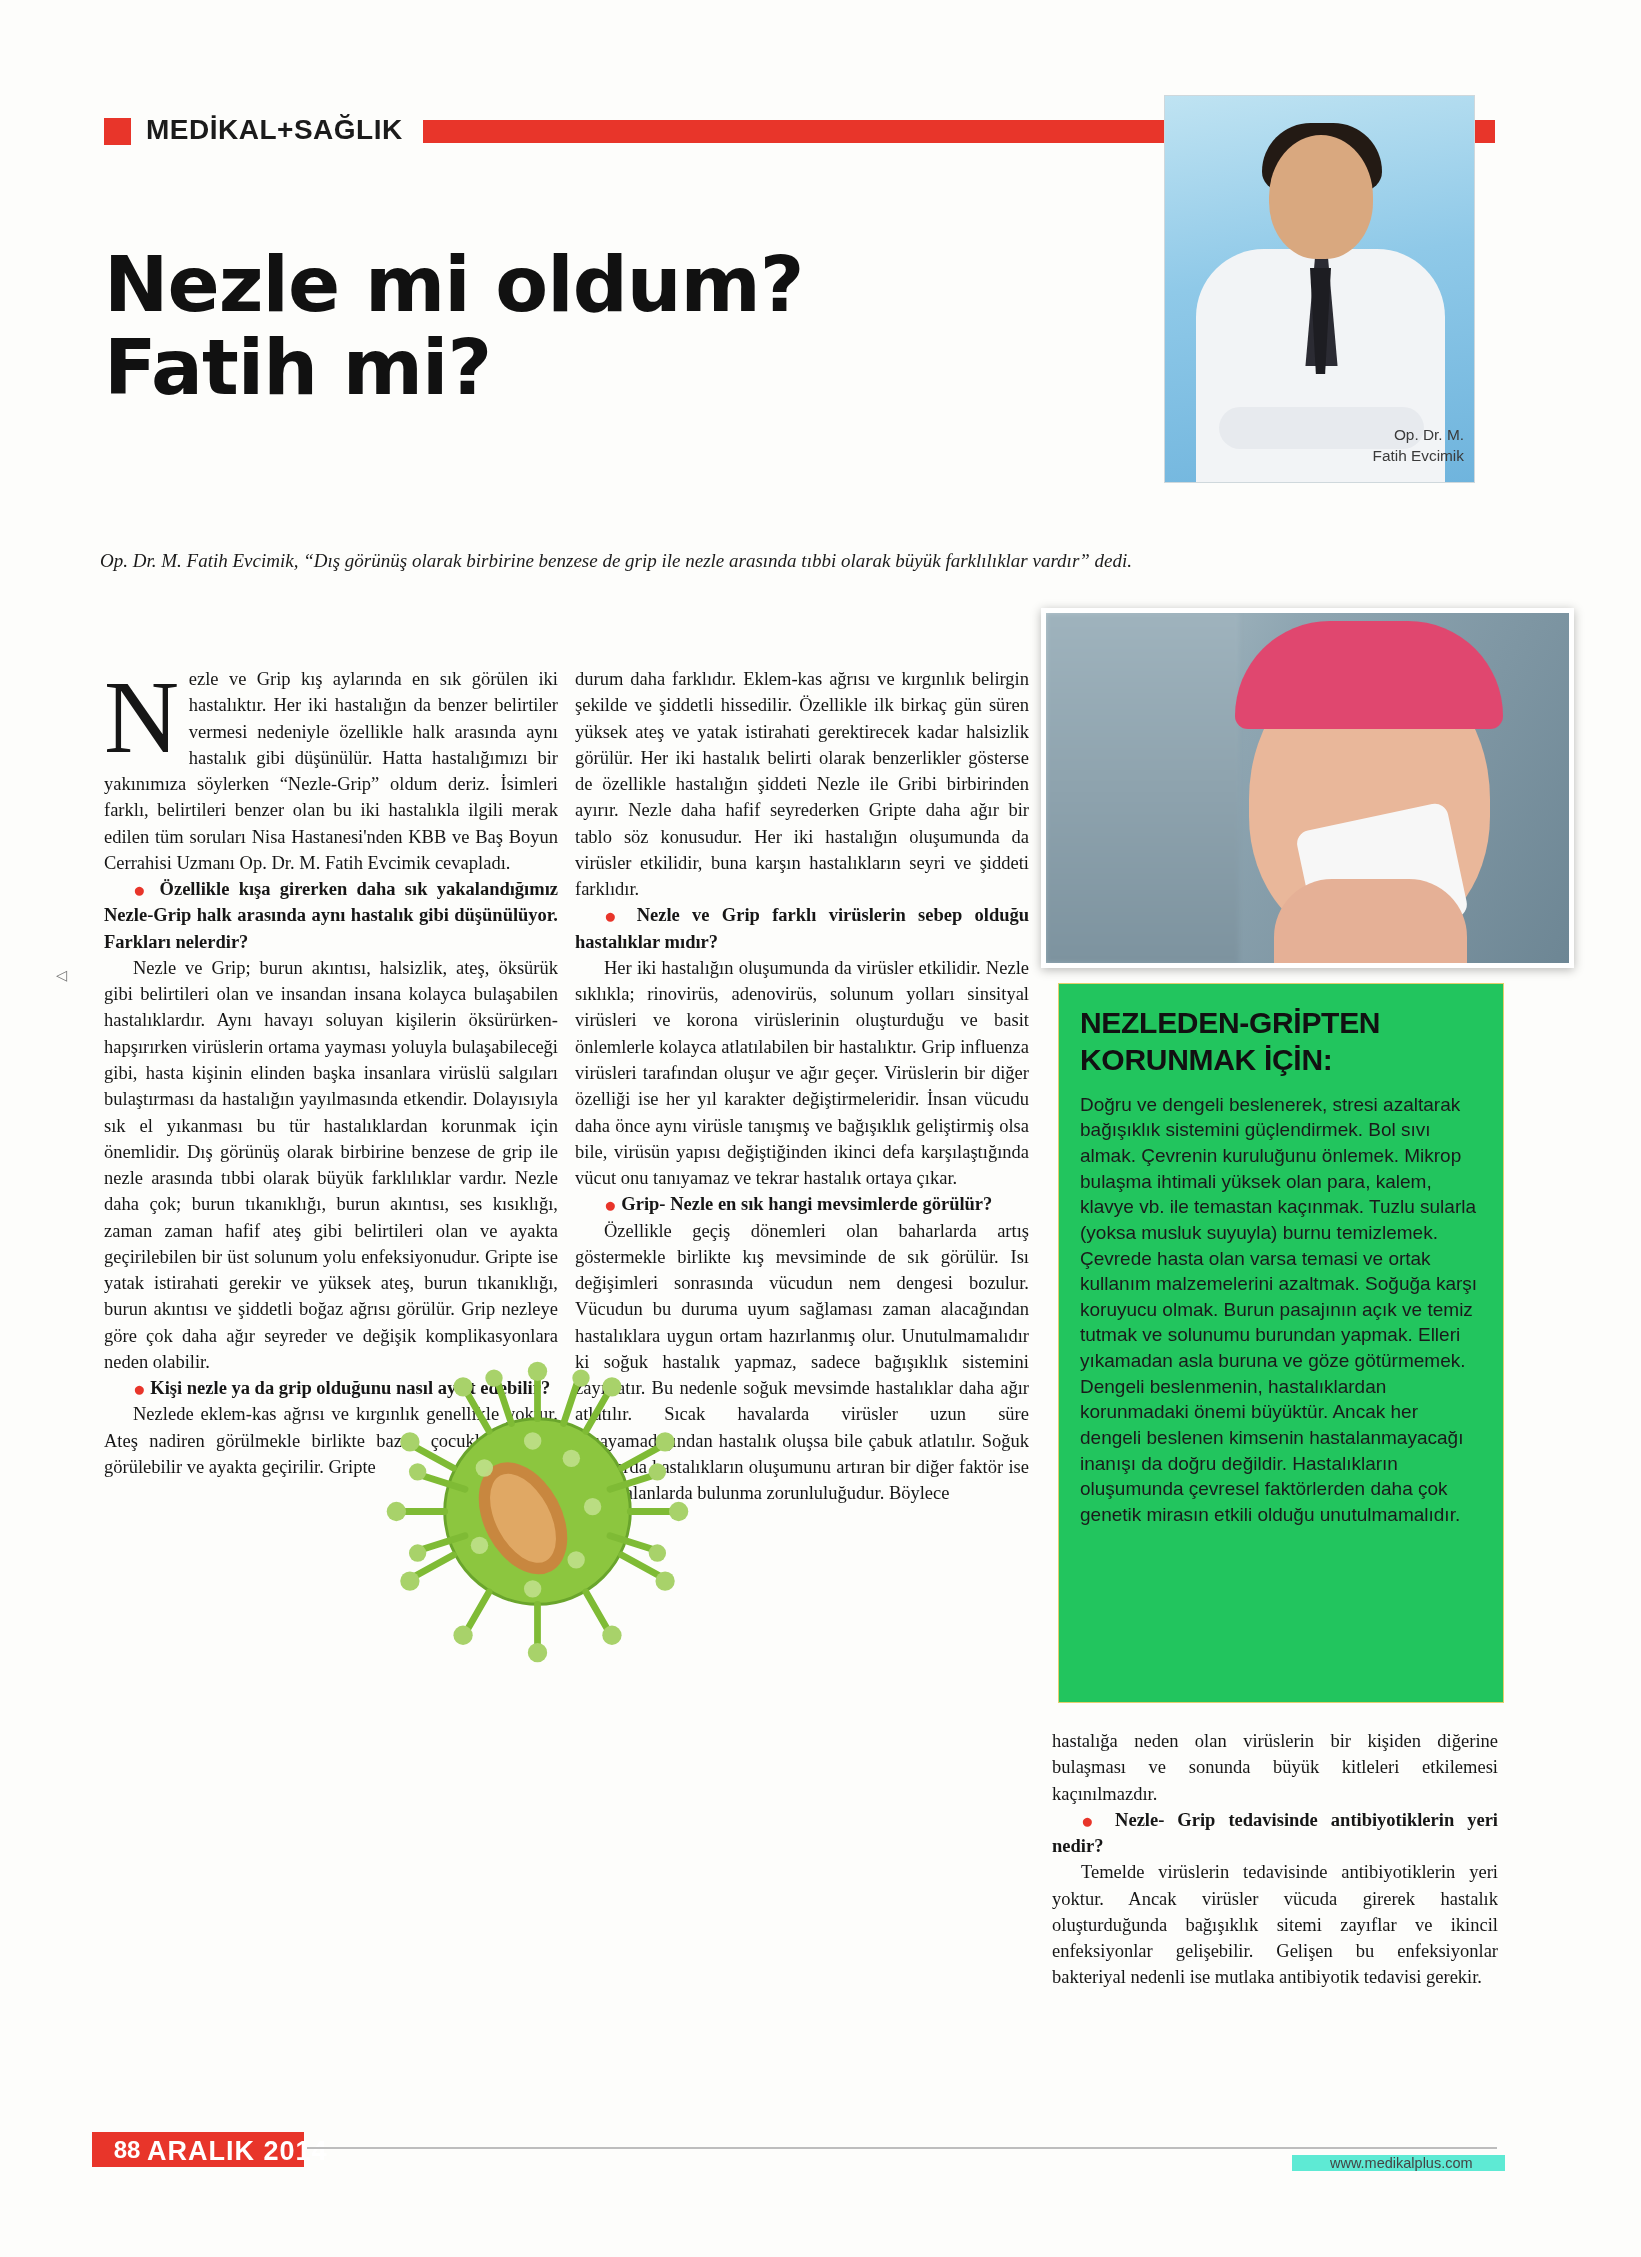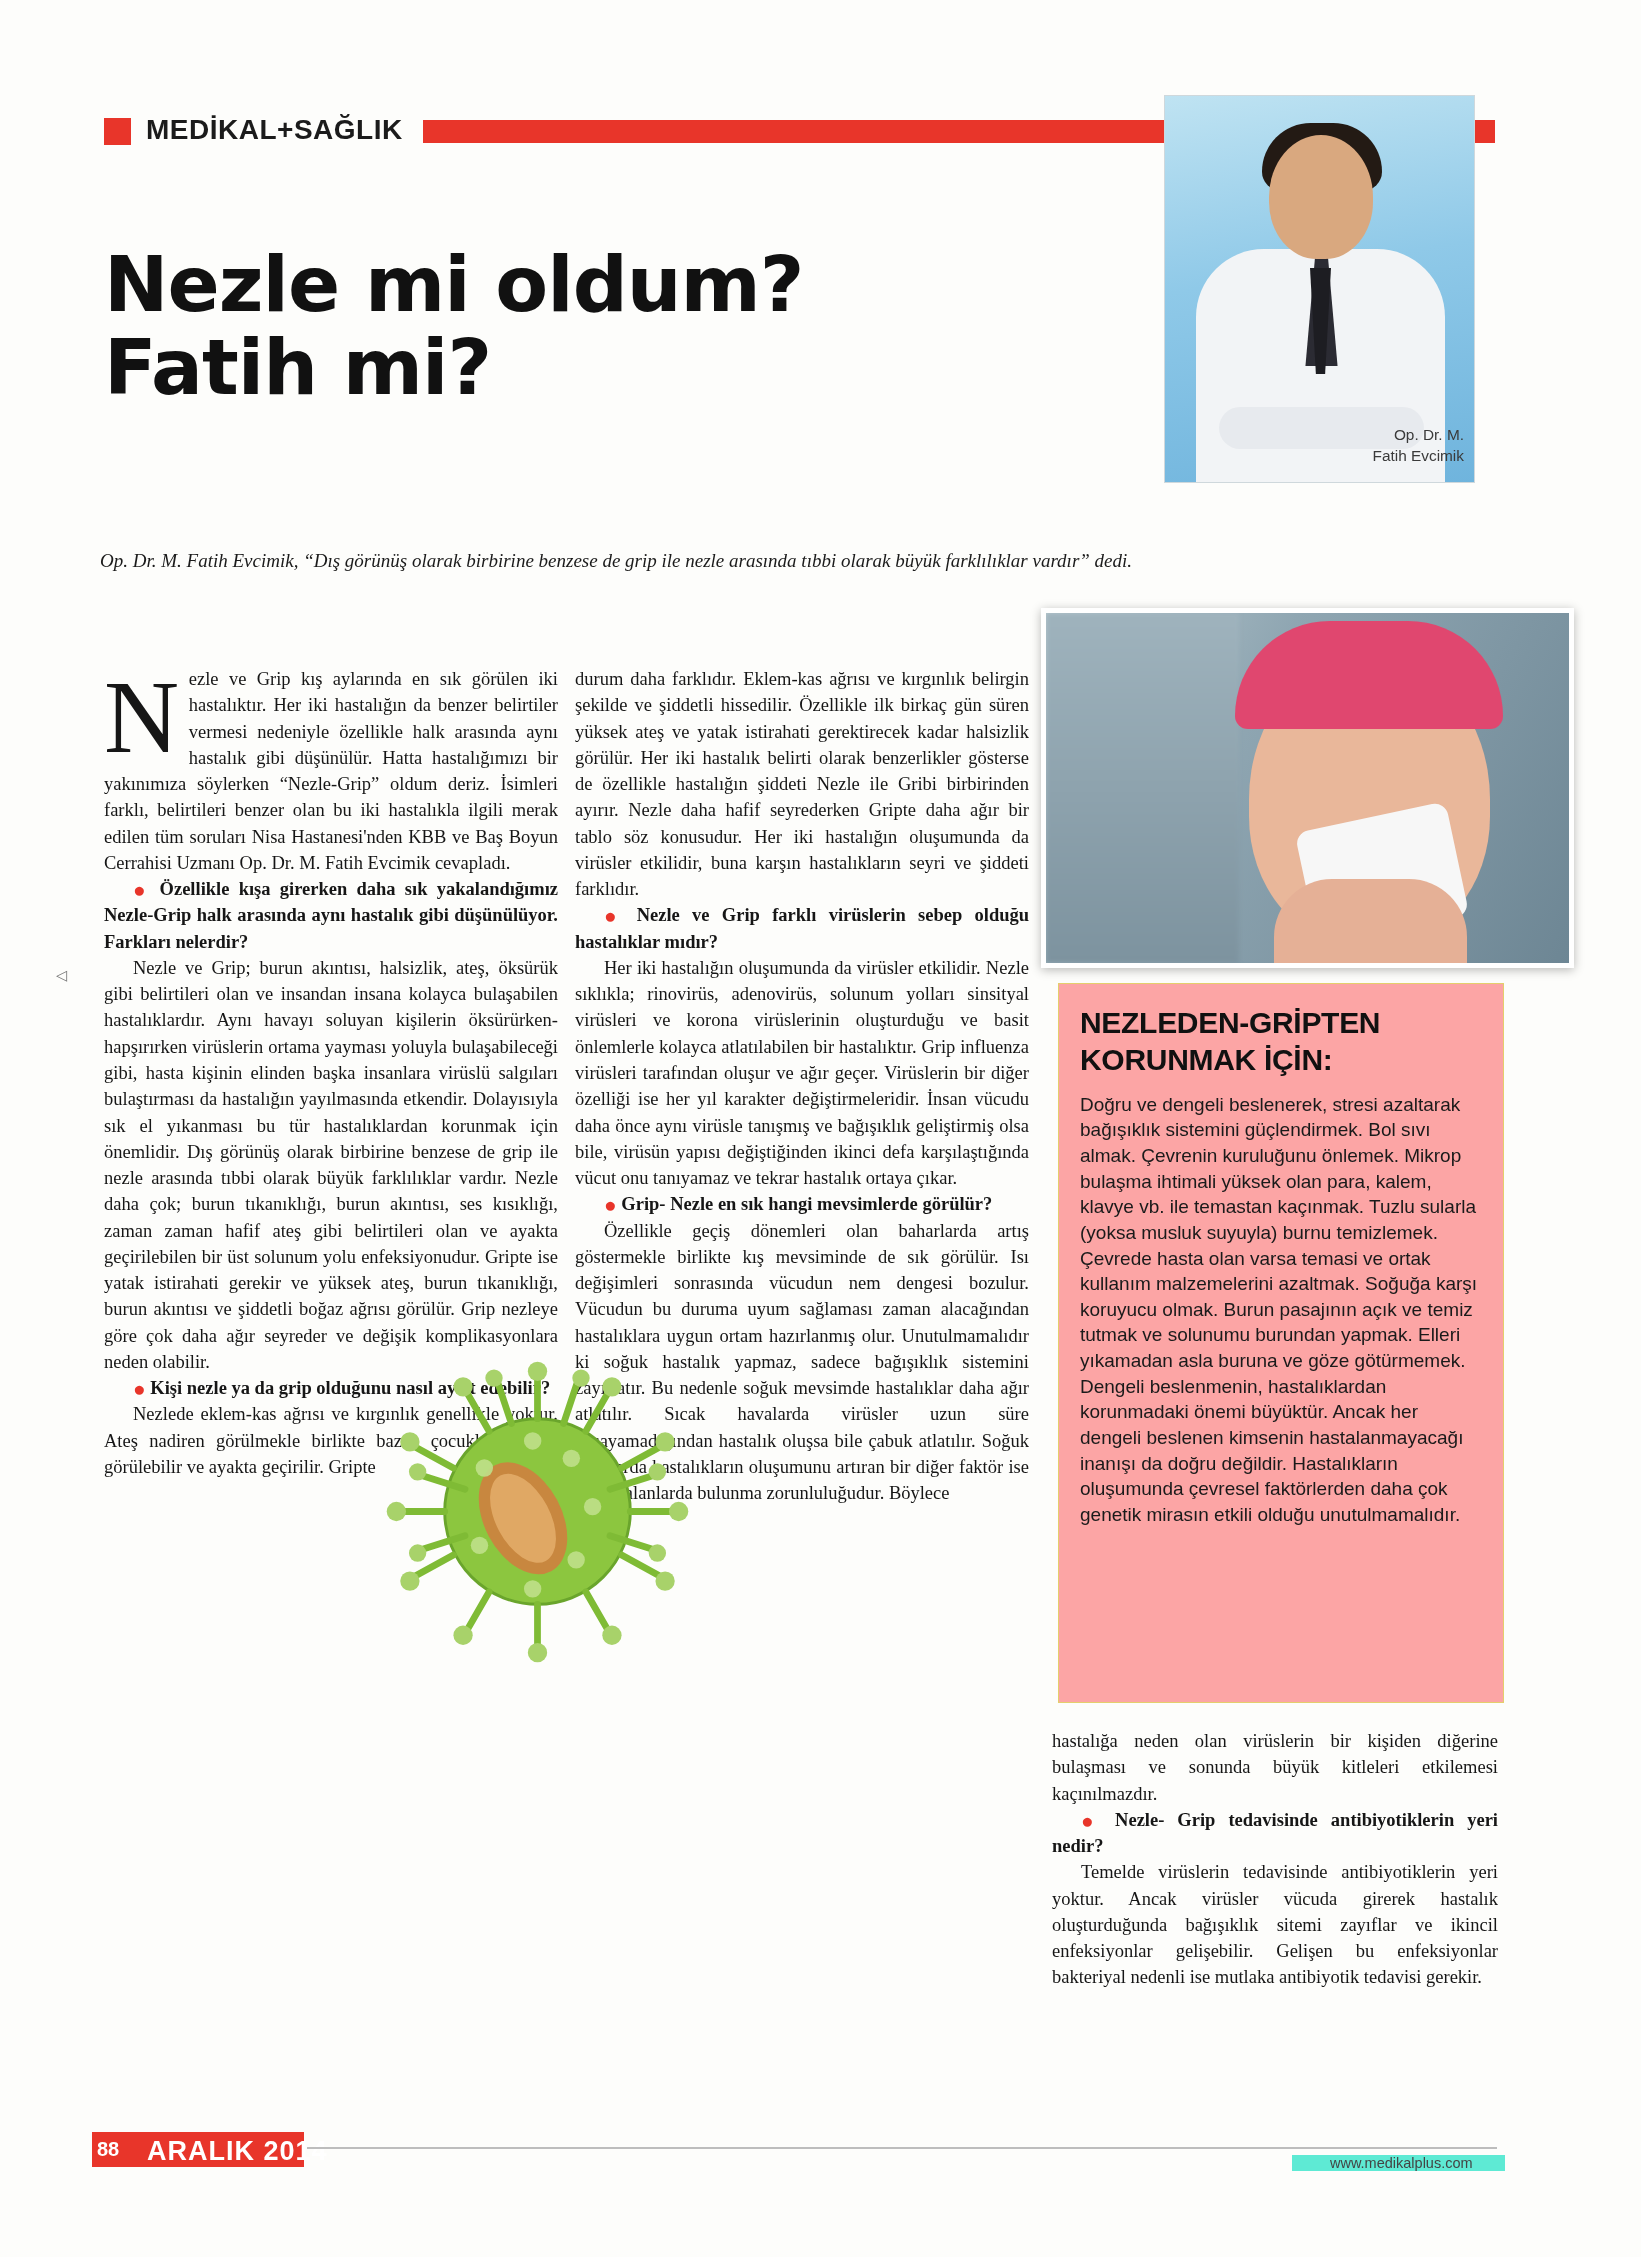--- a/index.html
+++ b/index.html
@@ -233,21 +233,21 @@
     background: linear-gradient(180deg,#9fb3bd,#7d939f);
     filter: blur(1.9px);
   }
   
   .sidebox {
     position: absolute;
     left: 1058px;
     top: 983px;
     width: 444px;
     height: 718px;
-    background: #fca5a5;
+    background: #22c55e;
     border: 1px solid #e4cf6c;
   }
   .sidebox h2 {
     margin: 0;
     padding: 21px 21px 0 21px;
     font-family: "Liberation Sans", sans-serif;
     font-weight: bold;
     font-size: 30px;
     line-height: 1.22;
     color: #111;
@@ -274,28 +274,28 @@
   .folio {
     position: absolute;
     left: 92px;
     top: 2132px;
     width: 212px;
     height: 35px;
     background: #e8352a;
   }
   .folio-num {
     position: absolute;
-    left: 87px;
+    left: 106px;
     top: 2134px;
     width: 42px;
     height: 31px;
     color: #fff;
     font-family: "Liberation Sans", sans-serif;
     font-weight: bold;
-    font-size: 20px;
+    font-size: 24px;
     text-align: center;
     line-height: 31px;
   }
   .folio-date {
     position: absolute;
     left: 147px;
     top: 2136px;
     color: #fff;
     font-family: "Liberation Sans", sans-serif;
     font-weight: bold;

